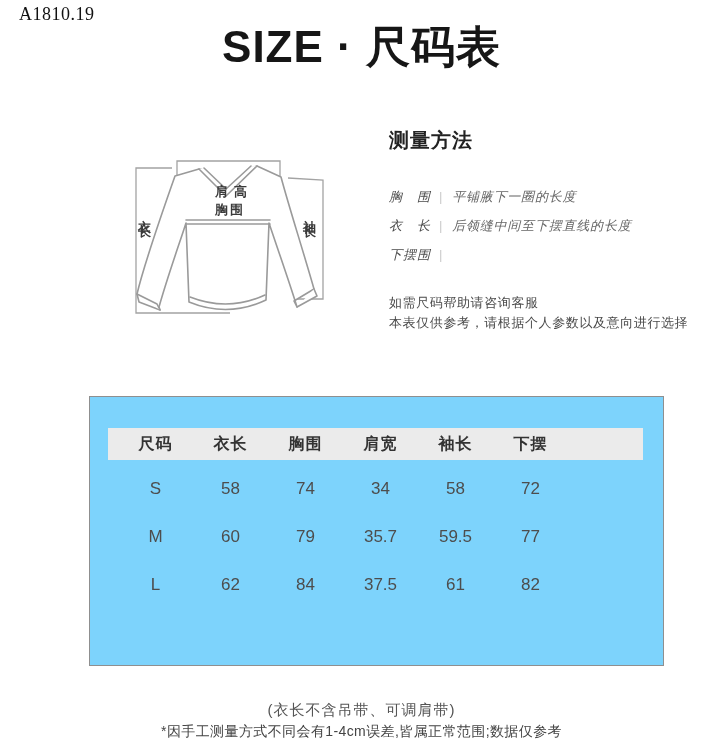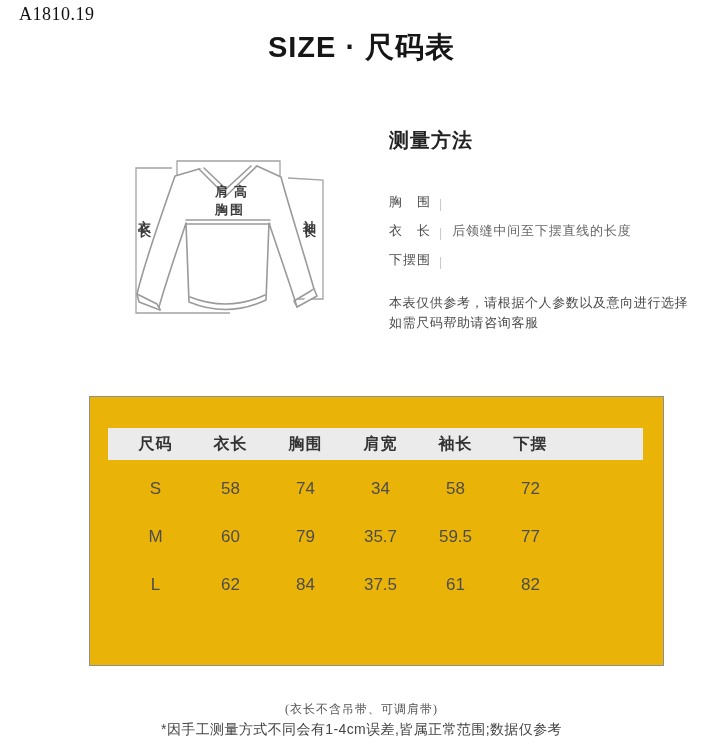--- a/index.html
+++ b/index.html
@@ -9,69 +9,69 @@
     font-family:"Liberation Sans","DejaVu Sans",sans-serif;
     color:#333;
   }
   .sku {
     position:absolute; left:19px; top:4px;
     font-family:"Liberation Serif","DejaVu Serif",serif;
     font-size:18px; color:#111; letter-spacing:0.5px;
   }
   .title {
     position:absolute; left:0; right:0; top:26px; text-align:center;
-    font-size:29px; line-height:42px; font-weight:bold; color:#161616;
+    font-size:44px; line-height:42px; font-weight:bold; color:#161616;
     letter-spacing:1px;
   }
   
   .diagram-svg { position:absolute; left:100px; top:135px; }
   .diagram-label {
     position:absolute; font-size:13px; font-weight:bold; color:#3a3a3a;
     line-height:14px;
   }
   .lab-shoulder { left:204px; top:141px; width:54px; text-align:center; letter-spacing:6px; text-indent:6px;margin-top:44px; }
   .lab-chest    { left:204px; top:203px; width:50px; text-align:center; letter-spacing:2px; text-indent:2px; }
   .lab-length   { left:137px; top:209px; writing-mode:vertical-rl; letter-spacing:5px; }
   .lab-sleeve   { left:302px; top:209px; writing-mode:vertical-rl; letter-spacing:5px; }
   
   .guide { position:absolute; left:389px; top:128px; width:320px; }
   .guide-heading {
     font-size:20px; line-height:24px; font-weight:bold; color:#222;
     margin:0 0 30px 0; letter-spacing:1px;
   }
-  .guide-row { display:flex; align-items:flex-end; height:29px; font-size:13px; }
+  .guide-row { display:flex; align-items:center; height:29px; font-size:13px;font-style:italic; }
   .g-label { width:44px; color:#4a4a4a; white-space:pre; flex:none; letter-spacing:1px; }
   .g-sep   { color:#c6c6c6; margin:0 10px 0 6px; font-size:12px; }
   .g-desc  { color:#666; letter-spacing:0.8px; }
   .guide-note {
     margin-top:24px; font-size:13px; line-height:20px; color:#4a4a4a;
     letter-spacing:0.6px;
   }
   
   .card {
     position:absolute; left:89px; top:396px; width:575px; height:270px;
-    border:1px solid #8f8f8f; background:#eab308; box-sizing:border-box;
+    border:1px solid #8f8f8f; background:#7dd3fc; box-sizing:border-box;
   }
   .trow {
     display:grid;
     grid-template-columns:75px 75px 75px 75px 75px 75px;
     padding-left:10px; align-items:center;
   }
   .trow span { text-align:center; }
   .band {
     position:absolute; left:18px; right:20px; top:31px; height:32px;
     background:#ebebeb; font-size:16px; font-weight:bold; color:#333;
     letter-spacing:1px;
   }
   .rows { position:absolute; left:18px; right:20px; top:68px; }
   .trow.data { height:48px; font-size:17px; color:#4d4d4d; }
   .trow.data .size-cell { color:#4d4d4d; }
   
   .footnotes { position:absolute; left:0; right:0; top:701px; text-align:center; }
-  .fn1 { font-size:12px; color:#555; letter-spacing:1px; margin-bottom:3px;font-family:Liberation Serif, serif; }
+  .fn1 { font-size:15px; color:#555; letter-spacing:1px; margin-bottom:3px; }
   .fn2 { font-size:14px; color:#444; letter-spacing:0.4px; }
 </style>
 </head>
 <body>
 
 <div class="sku">A1810.19</div>
 
 <div class="title">SIZE · 尺码表</div>
 
 <svg class="diagram-svg" width="240" height="192" viewBox="0 0 240 192" fill="none">
@@ -102,34 +102,35 @@
 <div class="diagram-label lab-chest">胸围</div>
 <div class="diagram-label lab-length">衣长</div>
 <div class="diagram-label lab-sleeve">袖长</div>
 
 <div class="guide">
   <h2 class="guide-heading">测量方法</h2>
 
   <div class="guide-row">
     <span class="g-label">胸　围</span>
     <span class="g-sep">|</span>
+    <span class="g-desc">平铺腋下一圈的长度</span>
   </div>
   <div class="guide-row">
     <span class="g-label">衣　长</span>
     <span class="g-sep">|</span>
     <span class="g-desc">后领缝中间至下摆直线的长度</span>
   </div>
   <div class="guide-row">
     <span class="g-label">下摆围</span>
     <span class="g-sep">|</span>
   </div>
 
   <div class="guide-note">
+    <div>如需尺码帮助请咨询客服</div>
     <div>本表仅供参考，请根据个人参数以及意向进行选择</div>
-    <div>如需尺码帮助请咨询客服</div>
   </div>
 </div>
 
 <div class="card">
   <div class="band trow">
     <span>尺码</span>
     <span>衣长</span>
     <span>胸围</span>
     <span>肩宽</span>
     <span>袖长</span>

